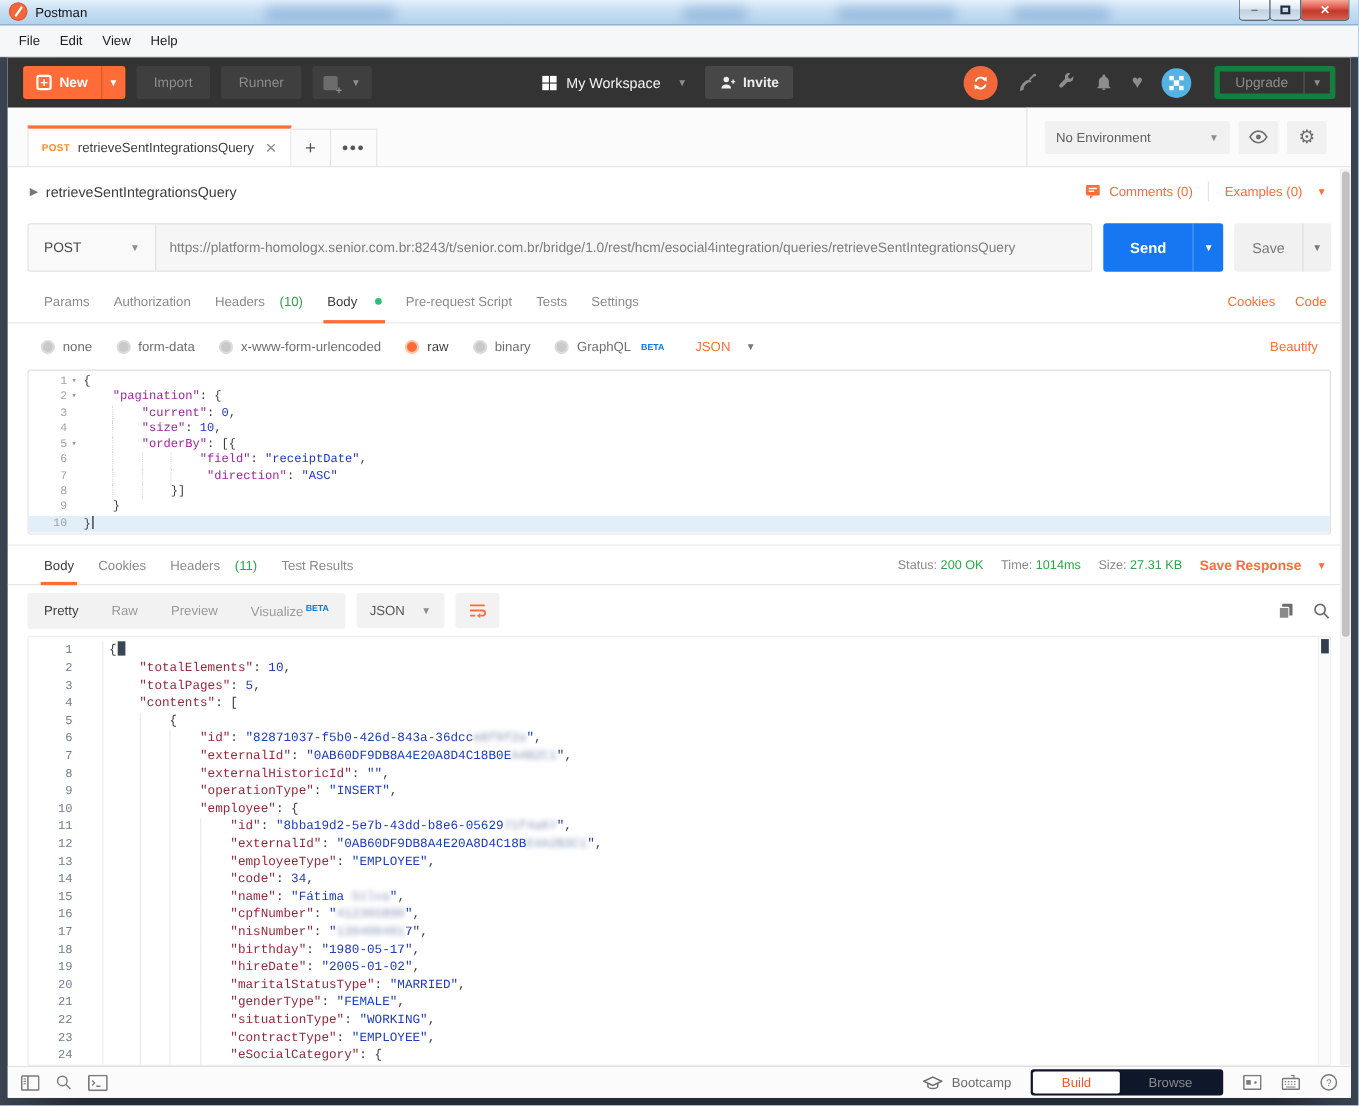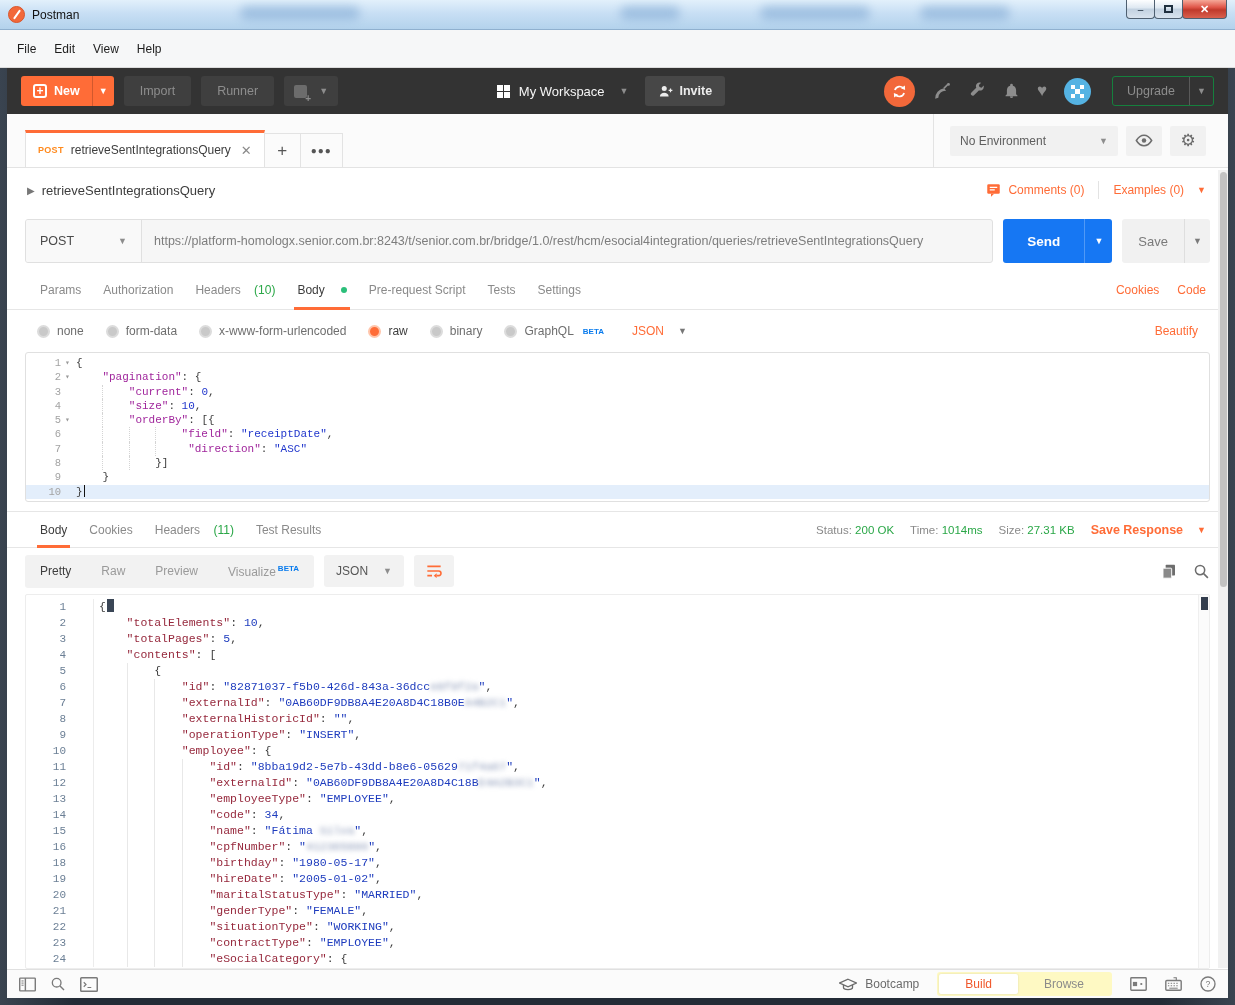--- a/index.html
+++ b/index.html
@@ -46,21 +46,21 @@
   .sync-circle { width:31px; height:31px; border-radius:50%; background:#f2683a; display:flex; align-items:center; justify-content:center; }
   .gray-ico { color:#8d8d8d; display:flex; align-items:center; }
   .heart-glyph { font-size:17px; color:#8d8d8d; }
   .avatar { width:27px; height:27px; border-radius:50%; background:#55b3e3; display:flex; align-items:center; justify-content:center; }
   .avatar .px { width:13px; height:13px; background:
       linear-gradient(#fff,#fff) 0 0/4px 4px no-repeat,
       linear-gradient(#fff,#fff) 9px 0/4px 4px no-repeat,
       linear-gradient(#fff,#fff) 0 9px/4px 4px no-repeat,
       linear-gradient(#fff,#fff) 9px 9px/4px 4px no-repeat,
       linear-gradient(#fff,#fff) 4px 4px/5px 5px no-repeat; }
-  .btn-upgrade { height:30px; border:1px solid #15803d; border-radius:3px; display:flex; align-items:stretch; color:#8d8d8d; font-size:12.5px; margin-left:4px; }
+  .btn-upgrade { height:30px; border:5px solid #15803d; border-radius:3px; display:flex; align-items:stretch; color:#8d8d8d; font-size:12.5px; margin-left:4px; }
   .btn-upgrade .lbl { display:flex; align-items:center; padding:0 14px; }
   .btn-upgrade .dd { width:24px; display:flex; align-items:center; justify-content:center; border-left:1px solid #5a5a5a; font-size:9px; }
 
   
   .main { flex:1; display:flex; flex-direction:column; background:#fff; position:relative; min-height:0; }
 
   
   .tabstrip { height:54px; flex:none; background:#fbfbfb; border-bottom:1px solid #e3e3e3; display:flex; align-items:flex-end; }
   .tabs-left { display:flex; align-items:flex-end; flex:1; padding-left:18px; }
   .req-tab { height:37px; background:#fff; border:1px solid #e3e3e3; border-bottom:none; border-top:3px solid #ff6c37; display:flex; align-items:center; gap:7px; padding:0 12px; }
@@ -159,21 +159,21 @@
   .seg-group { display:flex; background:#f2f2f2; border-radius:3px; overflow:hidden; }
   .seg { padding:9px 15px; font-size:12px; color:#9a9a9a; }
   .seg.active { color:#3d3d3d; }
   .gray-block { background:#f2f2f2; border-radius:3px; display:flex; align-items:center; padding:9px 12px; gap:9px; font-size:12px; color:#555; }
   .res-toolbar-right { margin-left:auto; display:flex; align-items:center; gap:16px; }
 
   
   .statusbar { height:29px; flex:none; border-top:1px solid #e0e0e0; background:#fbfbfb; display:flex; align-items:center; padding:0 12px; gap:14px; }
   .sb-right { margin-left:auto; display:flex; align-items:center; gap:18px; }
   .bootcamp { display:flex; align-items:center; gap:8px; color:#6b6b6b; font-size:12px; }
-  .bb-toggle { display:flex; background:#fef9c3; border-radius:3px; padding:2px; }
+  .bb-toggle { display:flex; background:#0f172a; border-radius:3px; padding:2px; }
   .bb-toggle .bb { font-size:12px; padding:3px 26px; border-radius:2px; color:#8b8b8b; }
   .bb-toggle .bb.active { background:#fff; color:#f0582c; box-shadow:0 0 2px rgba(0,0,0,.15); }
 
   
   .app-sb { position:absolute; right:0; top:56px; bottom:30px; width:10px; background:#f1f1f1; }
   .app-sb .thumb { position:absolute; top:2px; left:1.5px; width:7px; height:52%; background:#c2c2c2; border-radius:4px; }
 
   svg { display:block; }
 </style>
 </head>
@@ -662,20 +662,27 @@
                   <span class="fold"></span>
                 </span>
                 <span class="ccontent"><span class="ind">    </span><span class="ind g">    </span><span class="ind g">    </span><span class="ind g">    </span><span class="tk">"name"</span><span class="tp">: </span><span class="ts">"Fátima </span><span class="tb">Silva</span><span class="ts">"</span><span class="tp">,</span></span>
               </div>
               <div class="crow">
                 <span class="gut">
                   <span class="lnum">16</span>
                   <span class="fold"></span>
                 </span>
                 <span class="ccontent"><span class="ind">    </span><span class="ind g">    </span><span class="ind g">    </span><span class="ind g">    </span><span class="tk">"cpfNumber"</span><span class="tp">: </span><span class="ts">"</span><span class="tb">412365890</span><span class="ts">"</span><span class="tp">,</span></span>
+              </div>
+              <div class="crow">
+                <span class="gut">
+                  <span class="lnum">17</span>
+                  <span class="fold"></span>
+                </span>
+                <span class="ccontent"><span class="ind">    </span><span class="ind g">    </span><span class="ind g">    </span><span class="ind g">    </span><span class="tk">"nisNumber"</span><span class="tp">: </span><span class="ts">"</span><span class="tb">139400401</span><span class="ts">7"</span><span class="tp">,</span></span>
               </div>
               <div class="crow">
                 <span class="gut">
                   <span class="lnum">18</span>
                   <span class="fold"></span>
                 </span>
                 <span class="ccontent"><span class="ind">    </span><span class="ind g">    </span><span class="ind g">    </span><span class="ind g">    </span><span class="tk">"birthday"</span><span class="tp">: </span><span class="ts">"1980-05-17"</span><span class="tp">,</span></span>
               </div>
               <div class="crow">
                 <span class="gut">

